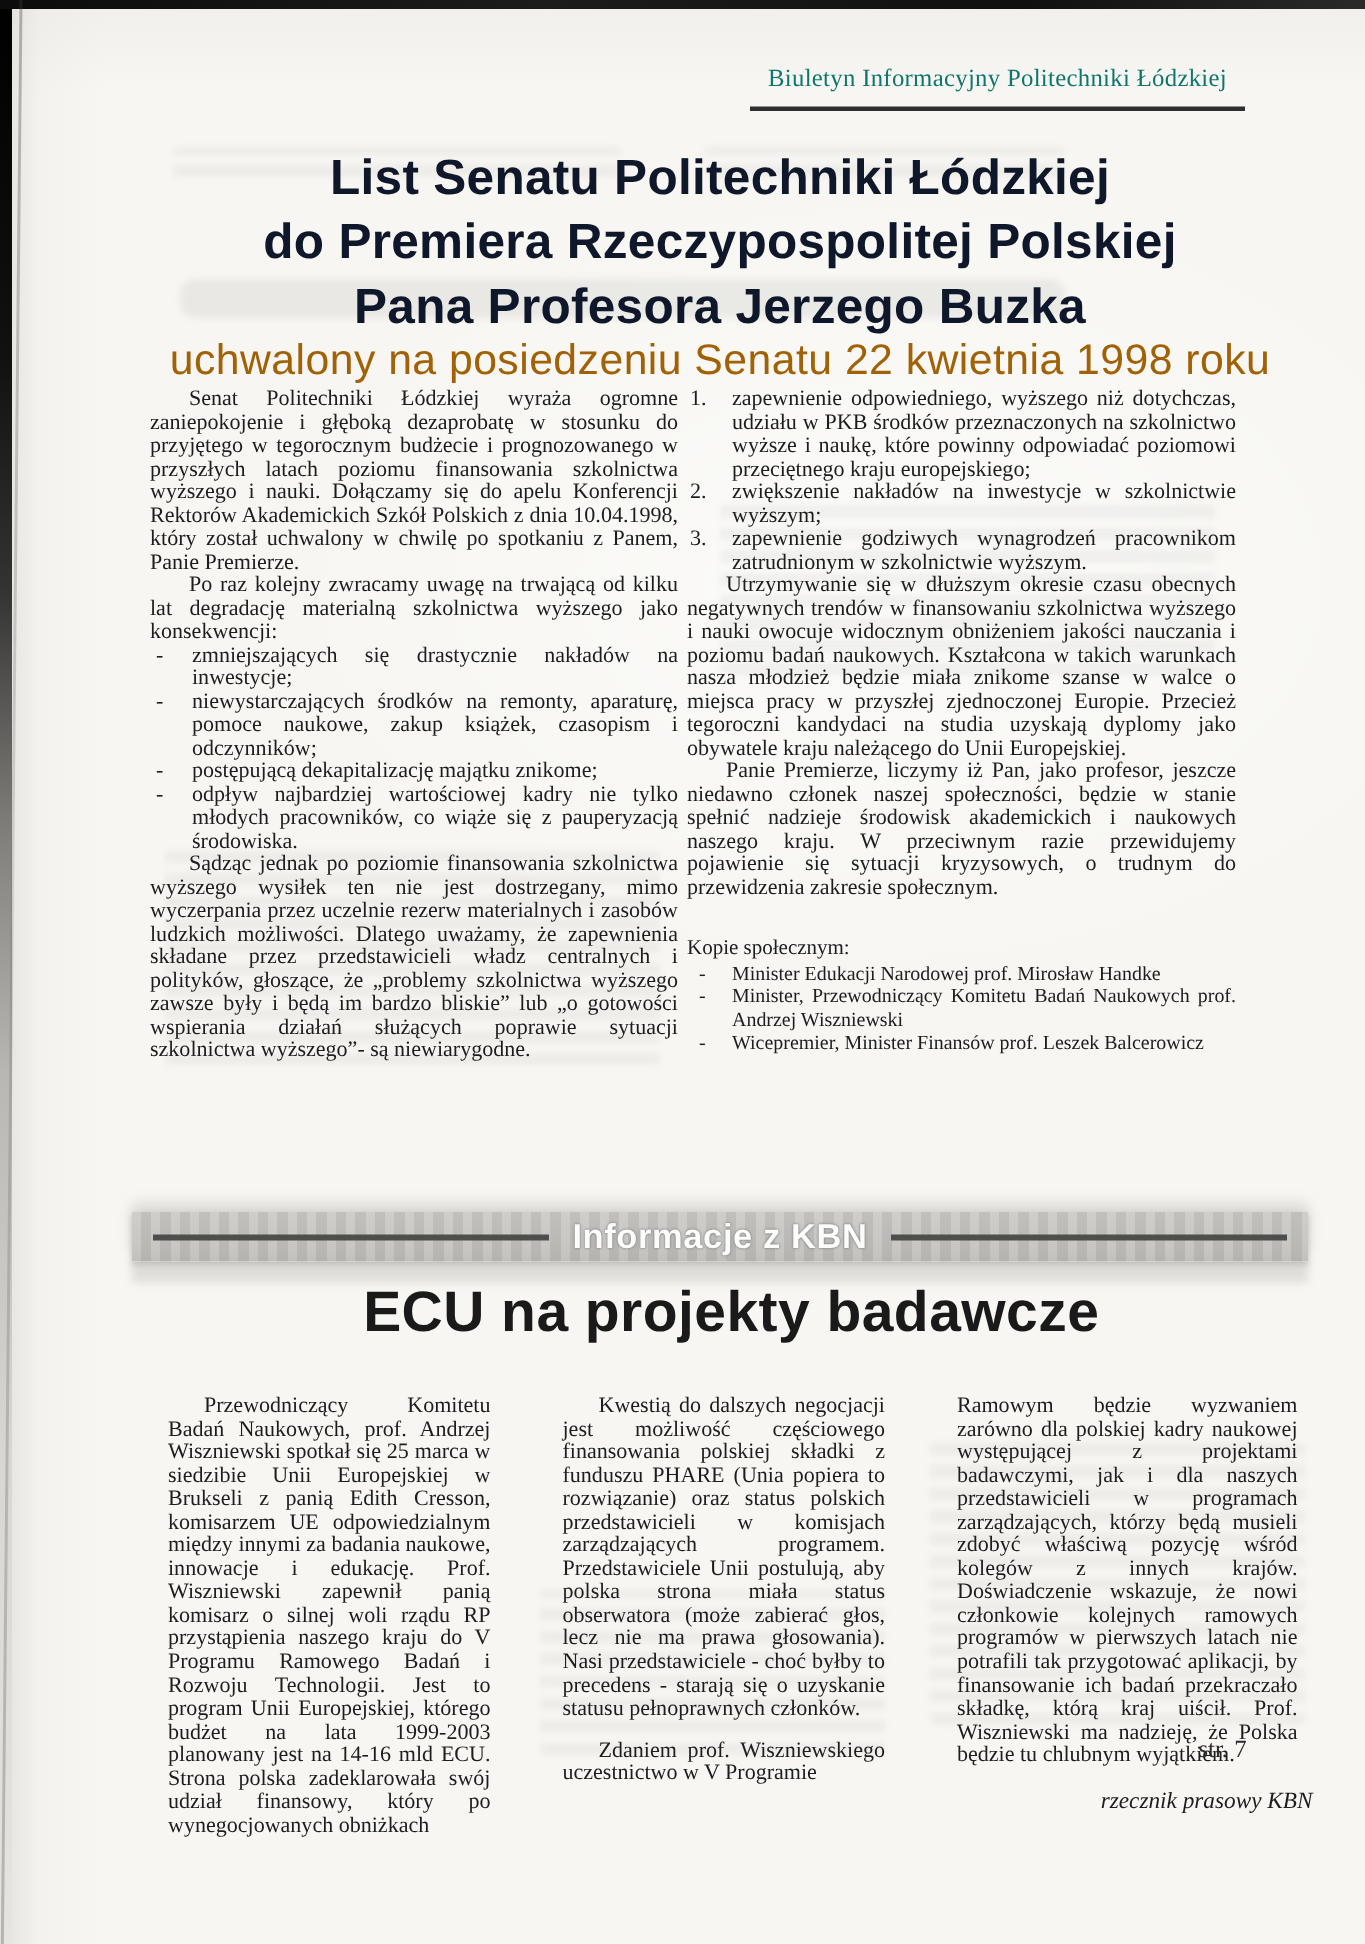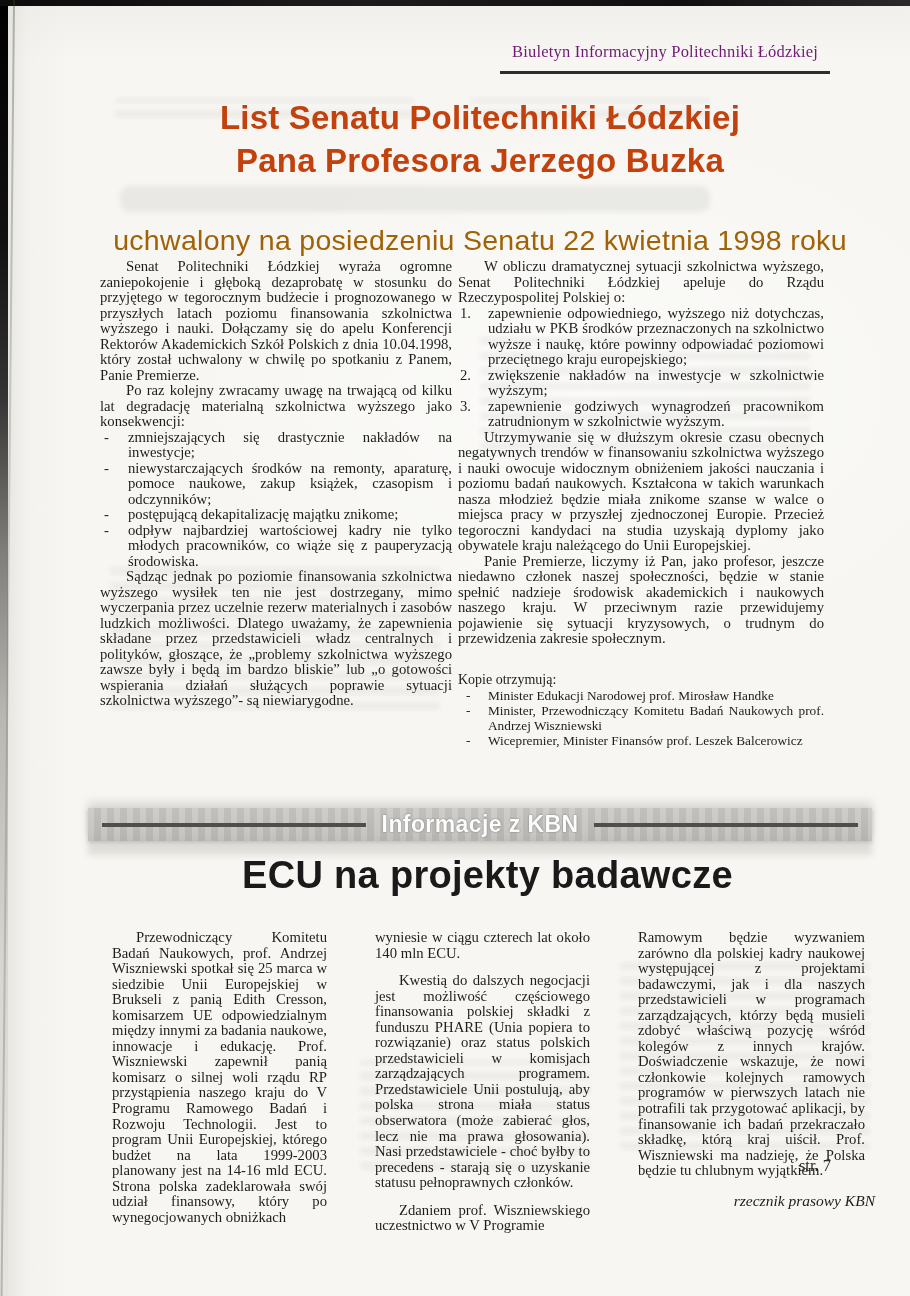--- a/index.html
+++ b/index.html
@@ -16,25 +16,25 @@
   .abs{position:absolute;}
   
   .top-bar{left:0;top:0;width:910px;height:6px;background:linear-gradient(90deg,#0c0c0c,#1c1c1c 40%,#101010 75%,#2a2a2a);}
   .left-edge{left:0;top:6px;width:8px;height:1290px;
     background:linear-gradient(180deg,#000 0%,#111 18%,#333 30%,#7e7c78 42%,#b9b7b2 55%,#d9d7d2 75%,#e6e4df 100%);}
   .fold-line{left:13px;top:0;width:2px;height:1300px;background:linear-gradient(180deg,rgba(60,60,60,.35),rgba(90,90,90,.18) 45%,rgba(70,70,70,.3));transform:rotate(.55deg);transform-origin:top left;filter:blur(.4px);}
   .ghost{filter:blur(2px);opacity:.5;border-radius:4px;
     background:repeating-linear-gradient(0deg, rgba(115,115,115,.15) 0 8px, rgba(246,245,241,0) 8px 15px);}
   .ghost-strong{filter:blur(2.5px);opacity:.5;background:rgba(120,120,120,.22);border-radius:10px;}
   
-  .hdr-text{left:500px;top:42px;width:330px;text-align:center;font-size:16.5px;color:#701a75;letter-spacing:.2px;}
+  .hdr-text{left:500px;top:42px;width:330px;text-align:center;font-size:16.5px;color:#0f766e;letter-spacing:.2px;}
   .hdr-rule{left:500px;top:71px;width:330px;height:3px;background:#2e2e2e;}
   
   .title{left:90px;top:96px;width:780px;text-align:center;
-    font-family:"Liberation Sans", sans-serif;font-weight:700;font-size:33px;line-height:43px;color:#c2410c;letter-spacing:.2px;}
+    font-family:"Liberation Sans", sans-serif;font-weight:700;font-size:33px;line-height:43px;color:#0f172a;letter-spacing:.2px;}
   .subtitle{left:90px;top:224px;width:780px;text-align:center;
     font-family:"Liberation Sans", sans-serif;font-weight:400;font-size:28.5px;color:#a16207;letter-spacing:.3px;}
   
   .letter-cols{left:100px;top:259px;width:736px;display:flex;gap:6px;}
   .colL{width:352px;}
   .colR{width:366px;}
   .col p{margin:0;font-size:14.7px;line-height:15.5px;text-align:justify;}
   .col p.indent{text-indent:26px;}
   .dash-row,.num-row{display:flex;font-size:14.7px;line-height:15.5px;}
   .dash-row .marker{width:28px;flex:0 0 28px;padding-left:4px;box-sizing:border-box;}
@@ -80,20 +80,21 @@
 <div class="abs ghost" style="left:480px;top:330px;width:330px;height:120px;"></div>
 <div class="abs ghost" style="left:110px;top:560px;width:330px;height:150px;"></div>
 <div class="abs ghost" style="left:620px;top:960px;width:250px;height:190px;"></div>
 <div class="abs ghost" style="left:360px;top:1060px;width:230px;height:110px;"></div>
 
 <div class="abs hdr-text">Biuletyn Informacyjny Politechniki Łódzkiej</div>
 <div class="abs hdr-rule"></div>
 
 <div class="abs title">
   <div>List Senatu Politechniki Łódzkiej</div>
+  <div>do Premiera Rzeczypospolitej Polskiej</div>
   <div>Pana Profesora Jerzego Buzka</div>
 </div>
 <div class="abs subtitle">uchwalony na posiedzeniu Senatu 22 kwietnia 1998 roku</div>
 
 <div class="abs letter-cols">
   <div class="col colL">
     <p class="indent">Senat Politechniki Łódzkiej wyraża ogromne zaniepokojenie i głęboką dezaprobatę w stosunku do przyjętego w tegorocznym budżecie i prognozowanego w przyszłych latach poziomu finansowania szkolnictwa wyższego i nauki. Dołączamy się do apelu Konferencji Rektorów Akademickich Szkół Polskich z dnia 10.04.1998, który został uchwalony w chwilę po spotkaniu z Panem, Panie Premierze.</p>
     <p class="indent">Po raz kolejny zwracamy uwagę na trwającą od kilku lat degradację materialną szkolnictwa wyższego jako konsekwencji:</p>
     <div class="dash-row">
       <span class="marker">-</span>
@@ -107,37 +108,36 @@
       <span class="marker">-</span>
       <span class="txt">postępującą dekapitalizację majątku znikome;</span>
     </div>
     <div class="dash-row">
       <span class="marker">-</span>
       <span class="txt">odpływ najbardziej wartościowej kadry nie tylko młodych pracowników, co wiąże się z pauperyzacją środowiska.</span>
     </div>
     <p class="indent">Sądząc jednak po poziomie finansowania szkolnictwa wyższego wysiłek ten nie jest dostrzegany, mimo wyczerpania przez uczelnie rezerw materialnych i zasobów ludzkich możliwości. Dlatego uważamy, że zapewnienia składane przez przedstawicieli władz centralnych i polityków, głoszące, że „problemy szkolnictwa wyższego zawsze były i będą im bardzo bliskie” lub „o gotowości wspierania działań służących poprawie sytuacji szkolnictwa wyższego”- są niewiarygodne.</p>
   </div>
   <div class="col colR">
-    <p class="indent">W obliczu dramatycznej sytuacji szkolnictwa wyższego, Senat Politechniki Łódzkiej apeluje do Rządu Rzeczypospolitej Polskiej o:</p>
     <div class="num-row">
       <span class="marker">1.</span>
       <span class="txt">zapewnienie odpowiedniego, wyższego niż dotychczas, udziału w PKB środków przeznaczonych na szkolnictwo wyższe i naukę, które powinny odpowiadać poziomowi przeciętnego kraju europejskiego;</span>
     </div>
     <div class="num-row">
       <span class="marker">2.</span>
       <span class="txt">zwiększenie nakładów na inwestycje w szkolnictwie wyższym;</span>
     </div>
     <div class="num-row">
       <span class="marker">3.</span>
       <span class="txt">zapewnienie godziwych wynagrodzeń pracownikom zatrudnionym w szkolnictwie wyższym.</span>
     </div>
     <p class="indent">Utrzymywanie się w dłuższym okresie czasu obecnych negatywnych trendów w finansowaniu szkolnictwa wyższego i nauki owocuje widocznym obniżeniem jakości nauczania i poziomu badań naukowych. Kształcona w takich warunkach nasza młodzież będzie miała znikome szanse w walce o miejsca pracy w przyszłej zjednoczonej Europie. Przecież tegoroczni kandydaci na studia uzyskają dyplomy jako obywatele kraju należącego do Unii Europejskiej.</p>
     <p class="indent">Panie Premierze, liczymy iż Pan, jako profesor, jeszcze niedawno członek naszej społeczności, będzie w stanie spełnić nadzieje środowisk akademickich i naukowych naszego kraju. W przeciwnym razie przewidujemy pojawienie się sytuacji kryzysowych, o trudnym do przewidzenia zakresie społecznym.</p>
     <div class="copies">
-      <div class="copies-heading">Kopie otrzymują:</div>
+      <div class="copies-heading">Kopie społecznym:</div>
       <div class="copies-row">
         <span class="marker">-</span>
         <span class="txt">Minister Edukacji Narodowej prof. Mirosław Handke</span>
       </div>
       <div class="copies-row">
         <span class="marker">-</span>
         <span class="txt">Minister, Przewodniczący Komitetu Badań Naukowych prof. Andrzej Wiszniewski</span>
       </div>
       <div class="copies-row">
         <span class="marker">-</span>
@@ -153,21 +153,20 @@
   <div class="banner-rule right"></div>
 </div>
 <div class="abs banner-under"></div>
 
 <div class="abs kbn-headline">ECU na projekty badawcze</div>
 <div class="abs kbn-cols">
   <div class="kcol">
     <p class="indent">Przewodniczący Komitetu Badań Naukowych, prof. Andrzej Wiszniewski spotkał się 25 marca w siedzibie Unii Europejskiej w Brukseli z panią Edith Cresson, komisarzem UE odpowiedzialnym między innymi za badania naukowe, innowacje i edukację. Prof. Wiszniewski zapewnił panią komisarz o silnej woli rządu RP przystąpienia naszego kraju do V Programu Ramowego Badań i Rozwoju Technologii. Jest to program Unii Europejskiej, którego budżet na lata 1999-2003 planowany jest na 14-16 mld ECU. Strona polska zadeklarowała swój udział finansowy, który po wynegocjowanych obniżkach</p>
   </div>
   <div class="kcol">
-    <p>wyniesie w ciągu czterech lat około 140 mln ECU.</p>
     <p class="indent">Kwestią do dalszych negocjacji jest możliwość częściowego finansowania polskiej składki z funduszu PHARE (Unia popiera to rozwiązanie) oraz status polskich przedstawicieli w komisjach zarządzających programem. Przedstawiciele Unii postulują, aby polska strona miała status obserwatora (może zabierać głos, lecz nie ma prawa głosowania). Nasi przedstawiciele - choć byłby to precedens - starają się o uzyskanie statusu pełnoprawnych członków.</p>
     <p class="indent">Zdaniem prof. Wiszniewskiego uczestnictwo w V Programie</p>
   </div>
   <div class="kcol">
     <p>Ramowym będzie wyzwaniem zarówno dla polskiej kadry naukowej występującej z projektami badawczymi, jak i dla naszych przedstawicieli w programach zarządzających, którzy będą musieli zdobyć właściwą pozycję wśród kolegów z innych krajów. Doświadczenie wskazuje, że nowi członkowie kolejnych ramowych programów w pierwszych latach nie potrafili tak przygotować aplikacji, by finansowanie ich badań przekraczało składkę, którą kraj uiścił. Prof. Wiszniewski ma nadzieję, że Polska będzie tu chlubnym wyjątkiem.</p>
     <div class="sig">
       <div>rzecznik prasowy KBN</div>
     </div>
   </div>
 </div>

